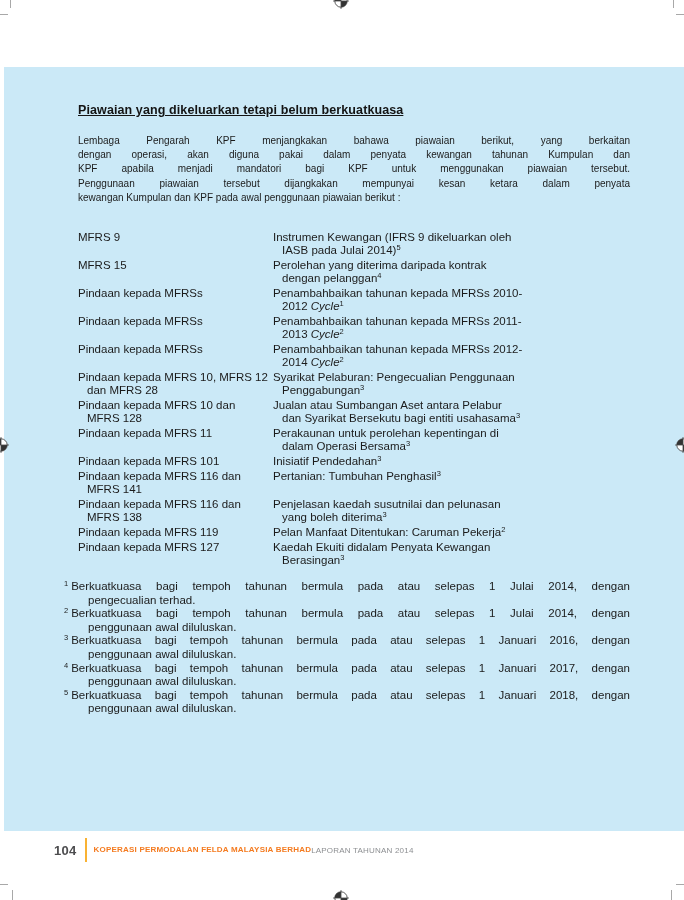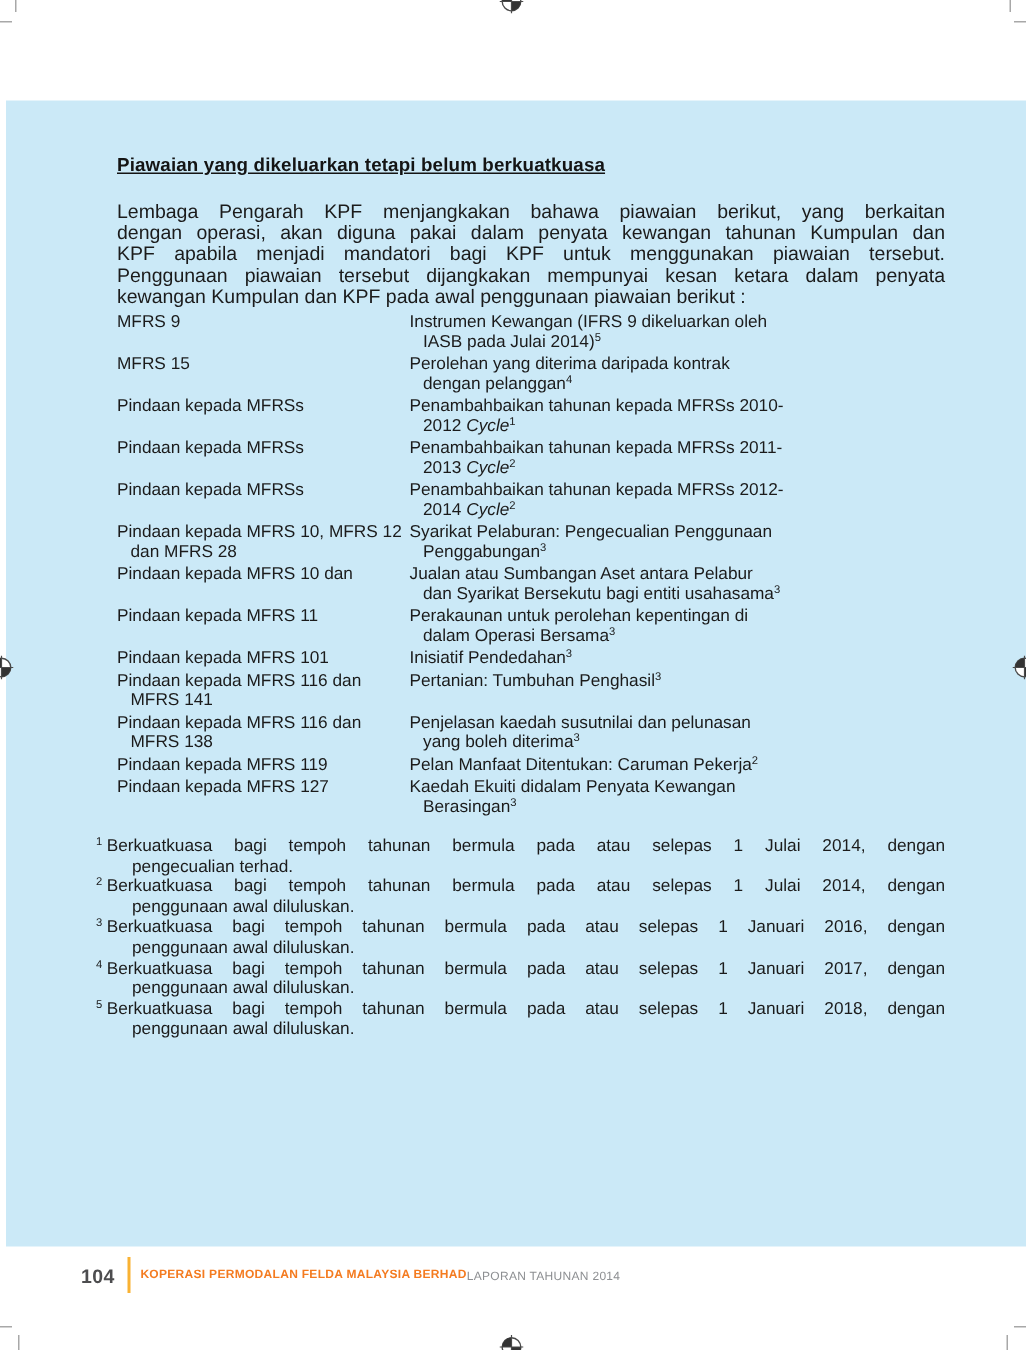--- a/index.html
+++ b/index.html
@@ -16,21 +16,21 @@
     background:#cbe9f7;
   }
   .content{
     position:absolute;left:78px;top:103px;width:552px;
     color:#1b1b1b;
   }
   h1.heading{
     font-size:12.5px;font-weight:bold;margin:0 0 16px 0;line-height:15px;
     color:#141414;letter-spacing:.1px;text-decoration:underline;
   }
-  .intro{font-size:13px;line-height:14.2px;margin-bottom:4px;}
+  .intro{font-size:10px;line-height:14.2px;margin-bottom:26px;}
   .jline{text-align:justify;text-align-last:justify;}
   
   .stdtable{font-size:11.5px;line-height:13px;}
   .std-row{display:flex;margin-bottom:2px;}
   .std-left{width:195px;flex:0 0 195px;}
   .std-right{flex:1;}
   .std-left .cont,.std-right .cont{padding-left:9px;}
   sup{font-size:7.5px;line-height:0;vertical-align:4px;}
   i{font-style:italic;}
   
@@ -158,20 +158,21 @@
             <div class="cont">dan MFRS 28</div>
           </div>
           <div class="std-right">
             <div><span>Syarikat Pelaburan: Pengecualian Penggunaan</span></div>
             <div class="cont"><span>Penggabungan</span><sup>3</sup></div>
           </div>
         </div>
         <div class="std-row">
           <div class="std-left">
             <div>Pindaan kepada MFRS 10 dan</div>
+            <div class="cont">MFRS 128</div>
           </div>
           <div class="std-right">
             <div><span>Jualan atau Sumbangan Aset antara Pelabur</span></div>
             <div class="cont"><span>dan Syarikat Bersekutu bagi entiti usahasama</span><sup>3</sup></div>
           </div>
         </div>
         <div class="std-row">
           <div class="std-left">
             <div>Pindaan kepada MFRS 11</div>
           </div>

